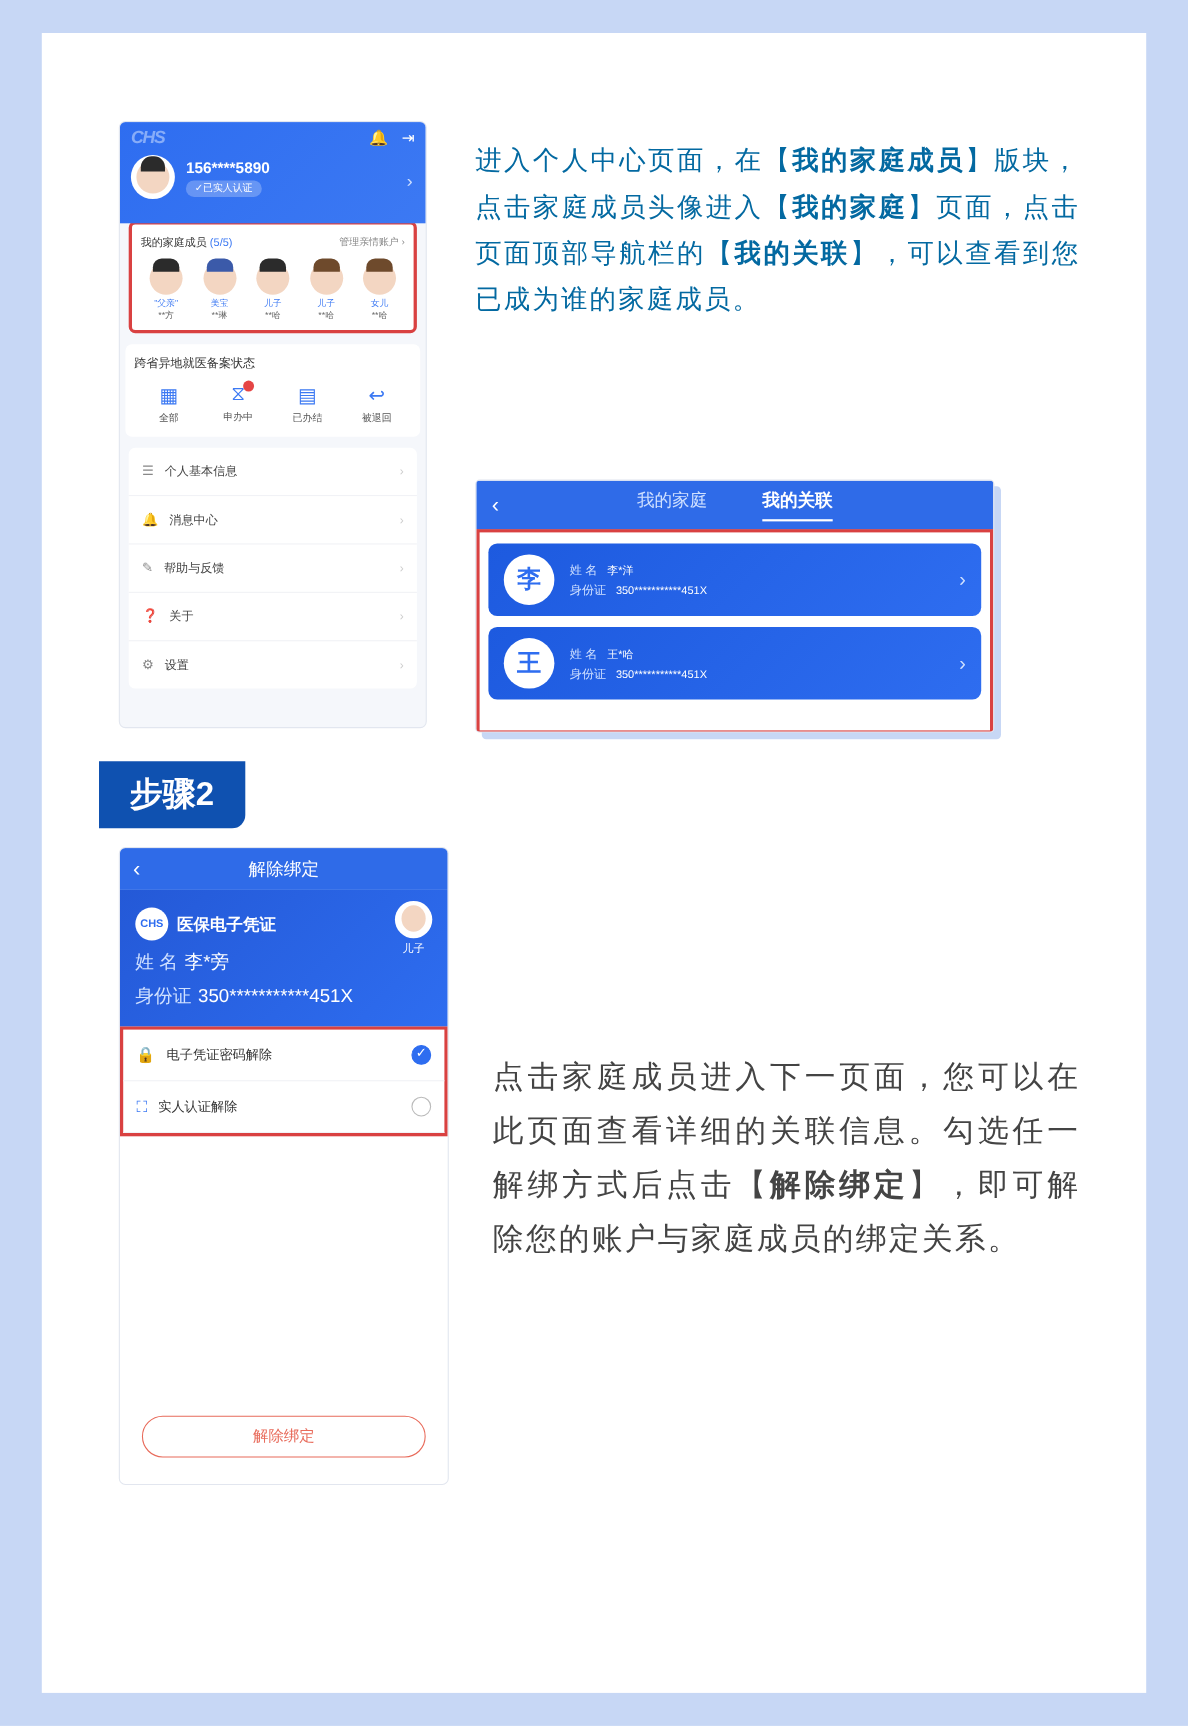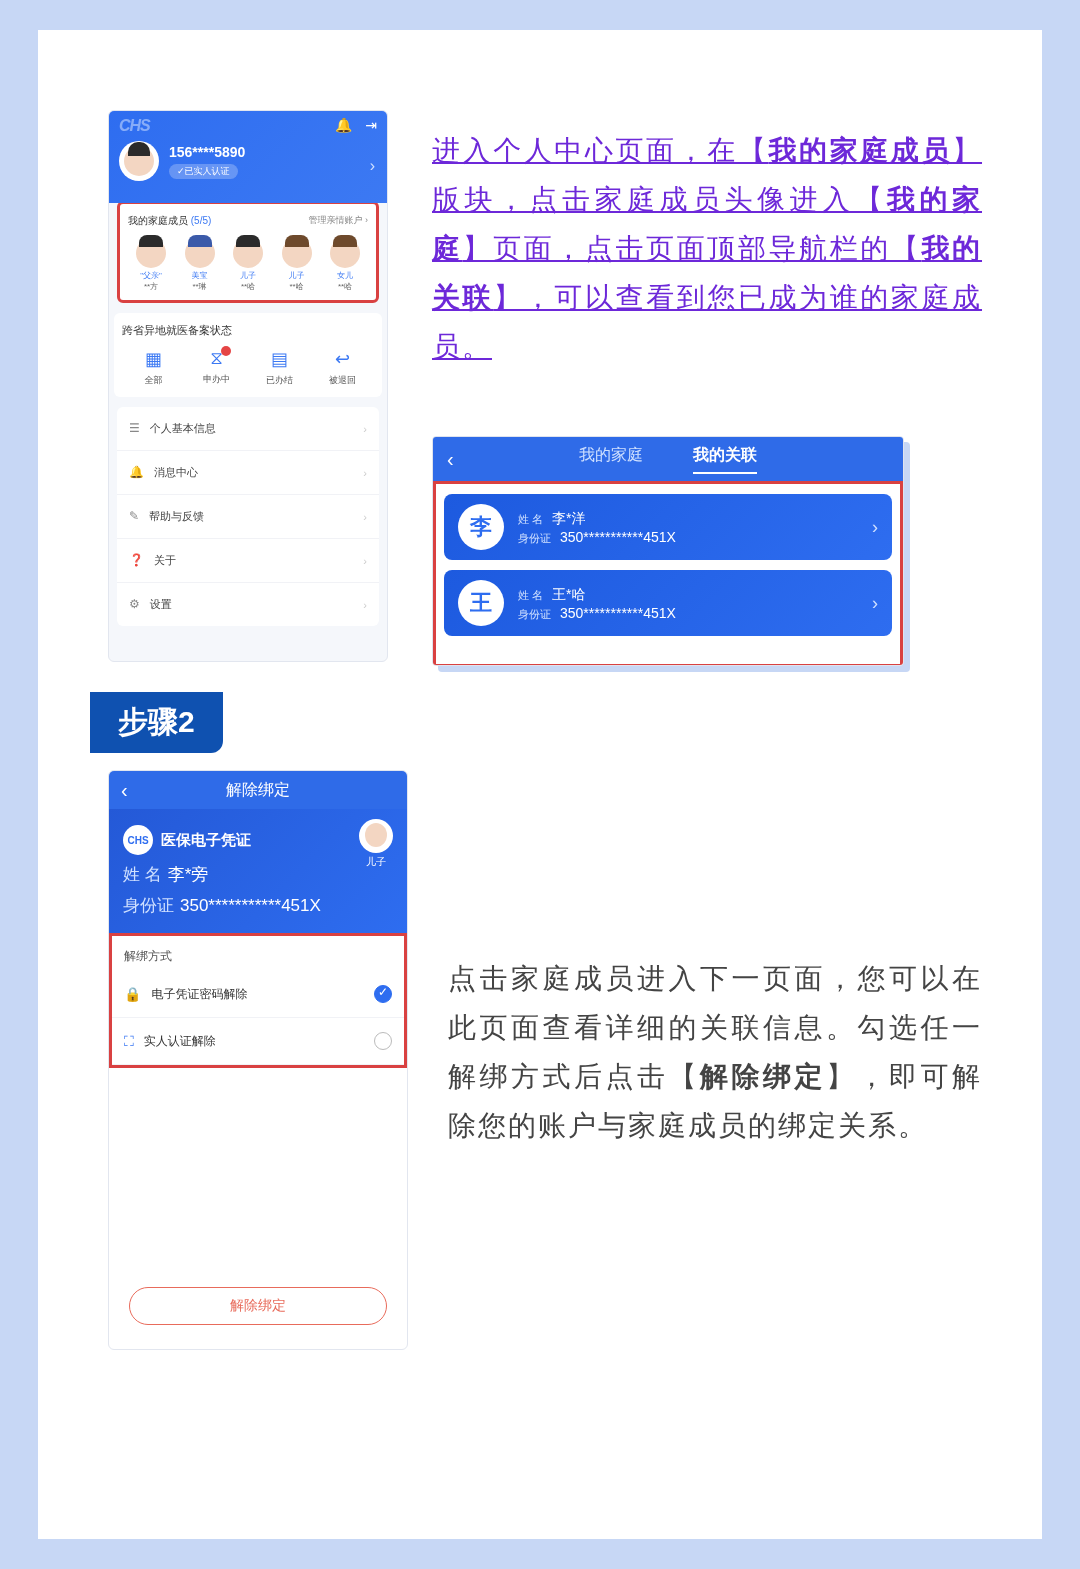--- a/index.html
+++ b/index.html
@@ -87,38 +87,38 @@
   .p1-status-row { display:flex; justify-content:space-around; text-align:center;}
   .sicon { width:56px; font-size:9px; color:#555; position:relative;}
   .sicon .ic { font-size:18px; color:#3c79f3; display:block; margin-bottom:4px;}
   .sicon.red::after { content:""; position:absolute; top:-2px; right:14px; width:10px; height:10px; background:#e54545; border-radius:50%;}
   .p1-list { margin: 10px 8px 0; background:#fff; border-radius:6px;}
   .p1-li { display:flex; align-items:center; justify-content:space-between; padding:14px 12px; border-bottom:1px solid #f1f2f6; font-size:11px; color:#444;}
   .p1-li:last-child{ border-bottom:none;}
   .p1-li .liic{ color:#888; margin-right:10px; font-size:12px;}
   .p1-li .chev{ color:#ccc;}
   
-  .text1 { position:absolute; top:96px; left:394px; right:60px; font-size:28px; color:#6d28d9; line-height:1.75; text-align:justify; letter-spacing:2px;text-decoration:underline;}
+  .text1 { position:absolute; top:96px; left:394px; right:60px; font-size:24px; color:#0369a1; line-height:1.75; text-align:justify; letter-spacing:2px;}
   .text1 b { font-weight:700; }
   
   .mini {
     position:absolute; top:406px; left:394px; width:472px; height:230px;
     border:1px solid #dfe3ee; border-radius:4px; overflow:hidden; background:#fff;
     box-shadow: 6px 6px 0 #c7d7f5;
   }
   .mini-hdr { height:44px; background:#2f6be8; color:#fff; display:flex; align-items:center; font-size:16px; padding:0 14px; position:relative;}
   .mini-back{ font-size:20px; margin-right:auto;}
   .mini-tabs{ display:flex; gap:50px; position:absolute; left:50%; transform:translateX(-50%);}
   .mini-tab{ padding-bottom:6px; color:#cfe0ff; font-size:16px;}
   .mini-tab.active{ color:#fff; border-bottom:2px solid #fff; font-weight:600;}
   .mini-body{ border:3px solid #d94141; margin:0; padding:10px 8px; height:186px;}
   .mini-card{ background:linear-gradient(135deg,#1d5adf,#2e6df0); border-radius:8px; padding:10px 14px; color:#fff; display:flex; align-items:center; gap:14px; margin-bottom:10px; position:relative;}
   .mini-card .cir{ width:46px; height:46px; border-radius:50%; background:#fff; color:#2e6df0; display:flex; align-items:center; justify-content:center; font-size:22px; font-weight:600;}
   .mini-card .info .lbl{ font-size:11px; color:#cfe0ff;}
-  .mini-card .info .val{ font-size:14px;}
+  .mini-card .info .val{ font-size:10px;}
   .mini-card .chv{ position:absolute; right:14px; color:#cfe0ff; font-size:18px;}
   
   .phone2{ position:absolute; top:740px; left:70px; width:300px; height:580px; background:#fff; border:1px solid #e2e6ef; border-radius:6px; overflow:hidden;}
   .p2-hdr{ height:38px; background:#2f6be8; color:#fff; display:flex; align-items:center; justify-content:center; font-size:16px; position:relative;}
   .p2-back{ position:absolute; left:12px; font-size:20px;}
   .p2-card{ margin:0; padding:16px 14px; background:linear-gradient(135deg,#2459d7,#2e6df0); color:#fff; position:relative;}
   .p2-card .cir{ width:30px; height:30px; border-radius:50%; background:#fff; color:#2e6df0; display:inline-flex; align-items:center; justify-content:center; font-size:10px; font-weight:900; margin-right:8px; vertical-align:middle;}
   .p2-title{ font-size:15px; font-weight:600; display:inline-block; vertical-align:middle;}
   .p2-kv{ font-size:17px; margin-top:8px;}
   .p2-kv .k{ color:#cfe0ff; margin-right:6px;}
@@ -270,21 +270,20 @@
     <div class="p2-card">
       <span class="cir">CHS</span><span class="p2-title">医保电子凭证</span>
       <div class="p2-kv"><span class="k">姓 名</span><span>李*旁</span></div>
       <div class="p2-kv"><span class="k">身份证</span><span>350***********451X</span></div>
       <div class="p2-ava">
           <div class="a"></div>
           <div>儿子</div>
         </div>
     </div>
     <div class="p2-section">
-      <div class="p2-sect-title">解绑方式</div>
       <div class="p2-opt">
         <span class="oic">🔒</span>
         <span>电子凭证密码解除</span>
         <span class="radio on"></span>
       </div>
       <div class="p2-opt">
         <span class="oic">⛶</span>
         <span>实人认证解除</span>
         <span class="radio"></span>
       </div>

